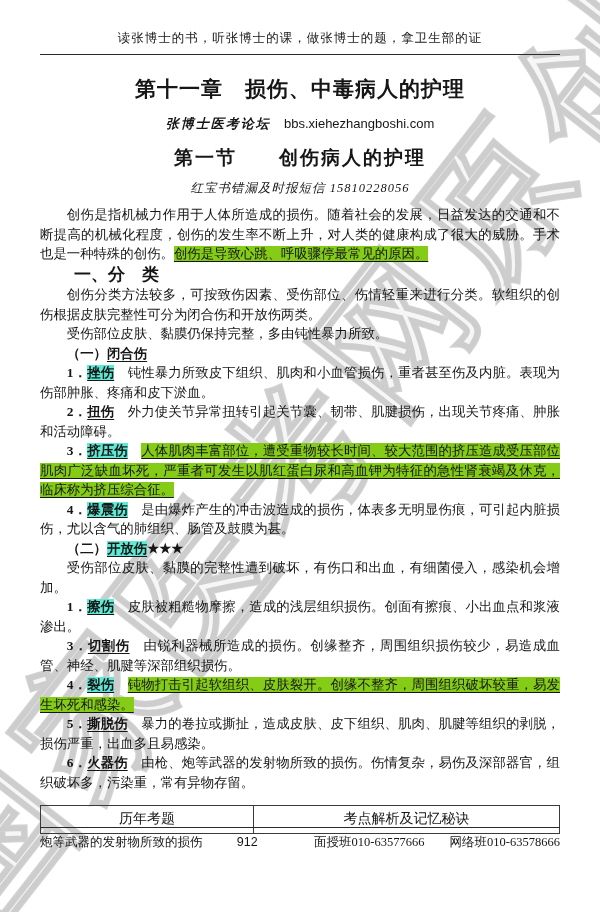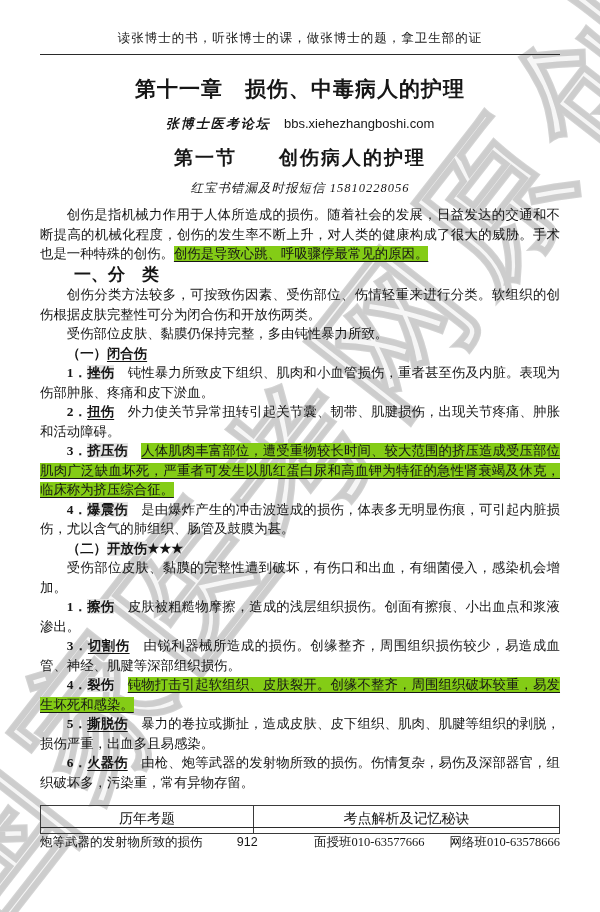--- a/index.html
+++ b/index.html
@@ -105,22 +105,23 @@
     font-family:"Liberation Sans","DejaVu Sans",sans-serif;
   }
   .s-termul{
     font-weight:bold;
     text-decoration:underline;
     text-underline-offset:3px;
     font-family:"Liberation Sans","DejaVu Sans",sans-serif;
   }
   .s-termhl{
     font-weight:bold;
-    text-underline-offset:3px;
-    background:#e5e5e5;
+    text-decoration:underline;
+    text-underline-offset:3px;
+    background:#5eead4;
     font-family:"Liberation Sans","DejaVu Sans",sans-serif;
   }
   .s-hlul{
     text-decoration:underline;
     text-underline-offset:3px;
     background:#84cc16;
   }
   .exam-table{
     width:100%;
     border-collapse:collapse;

